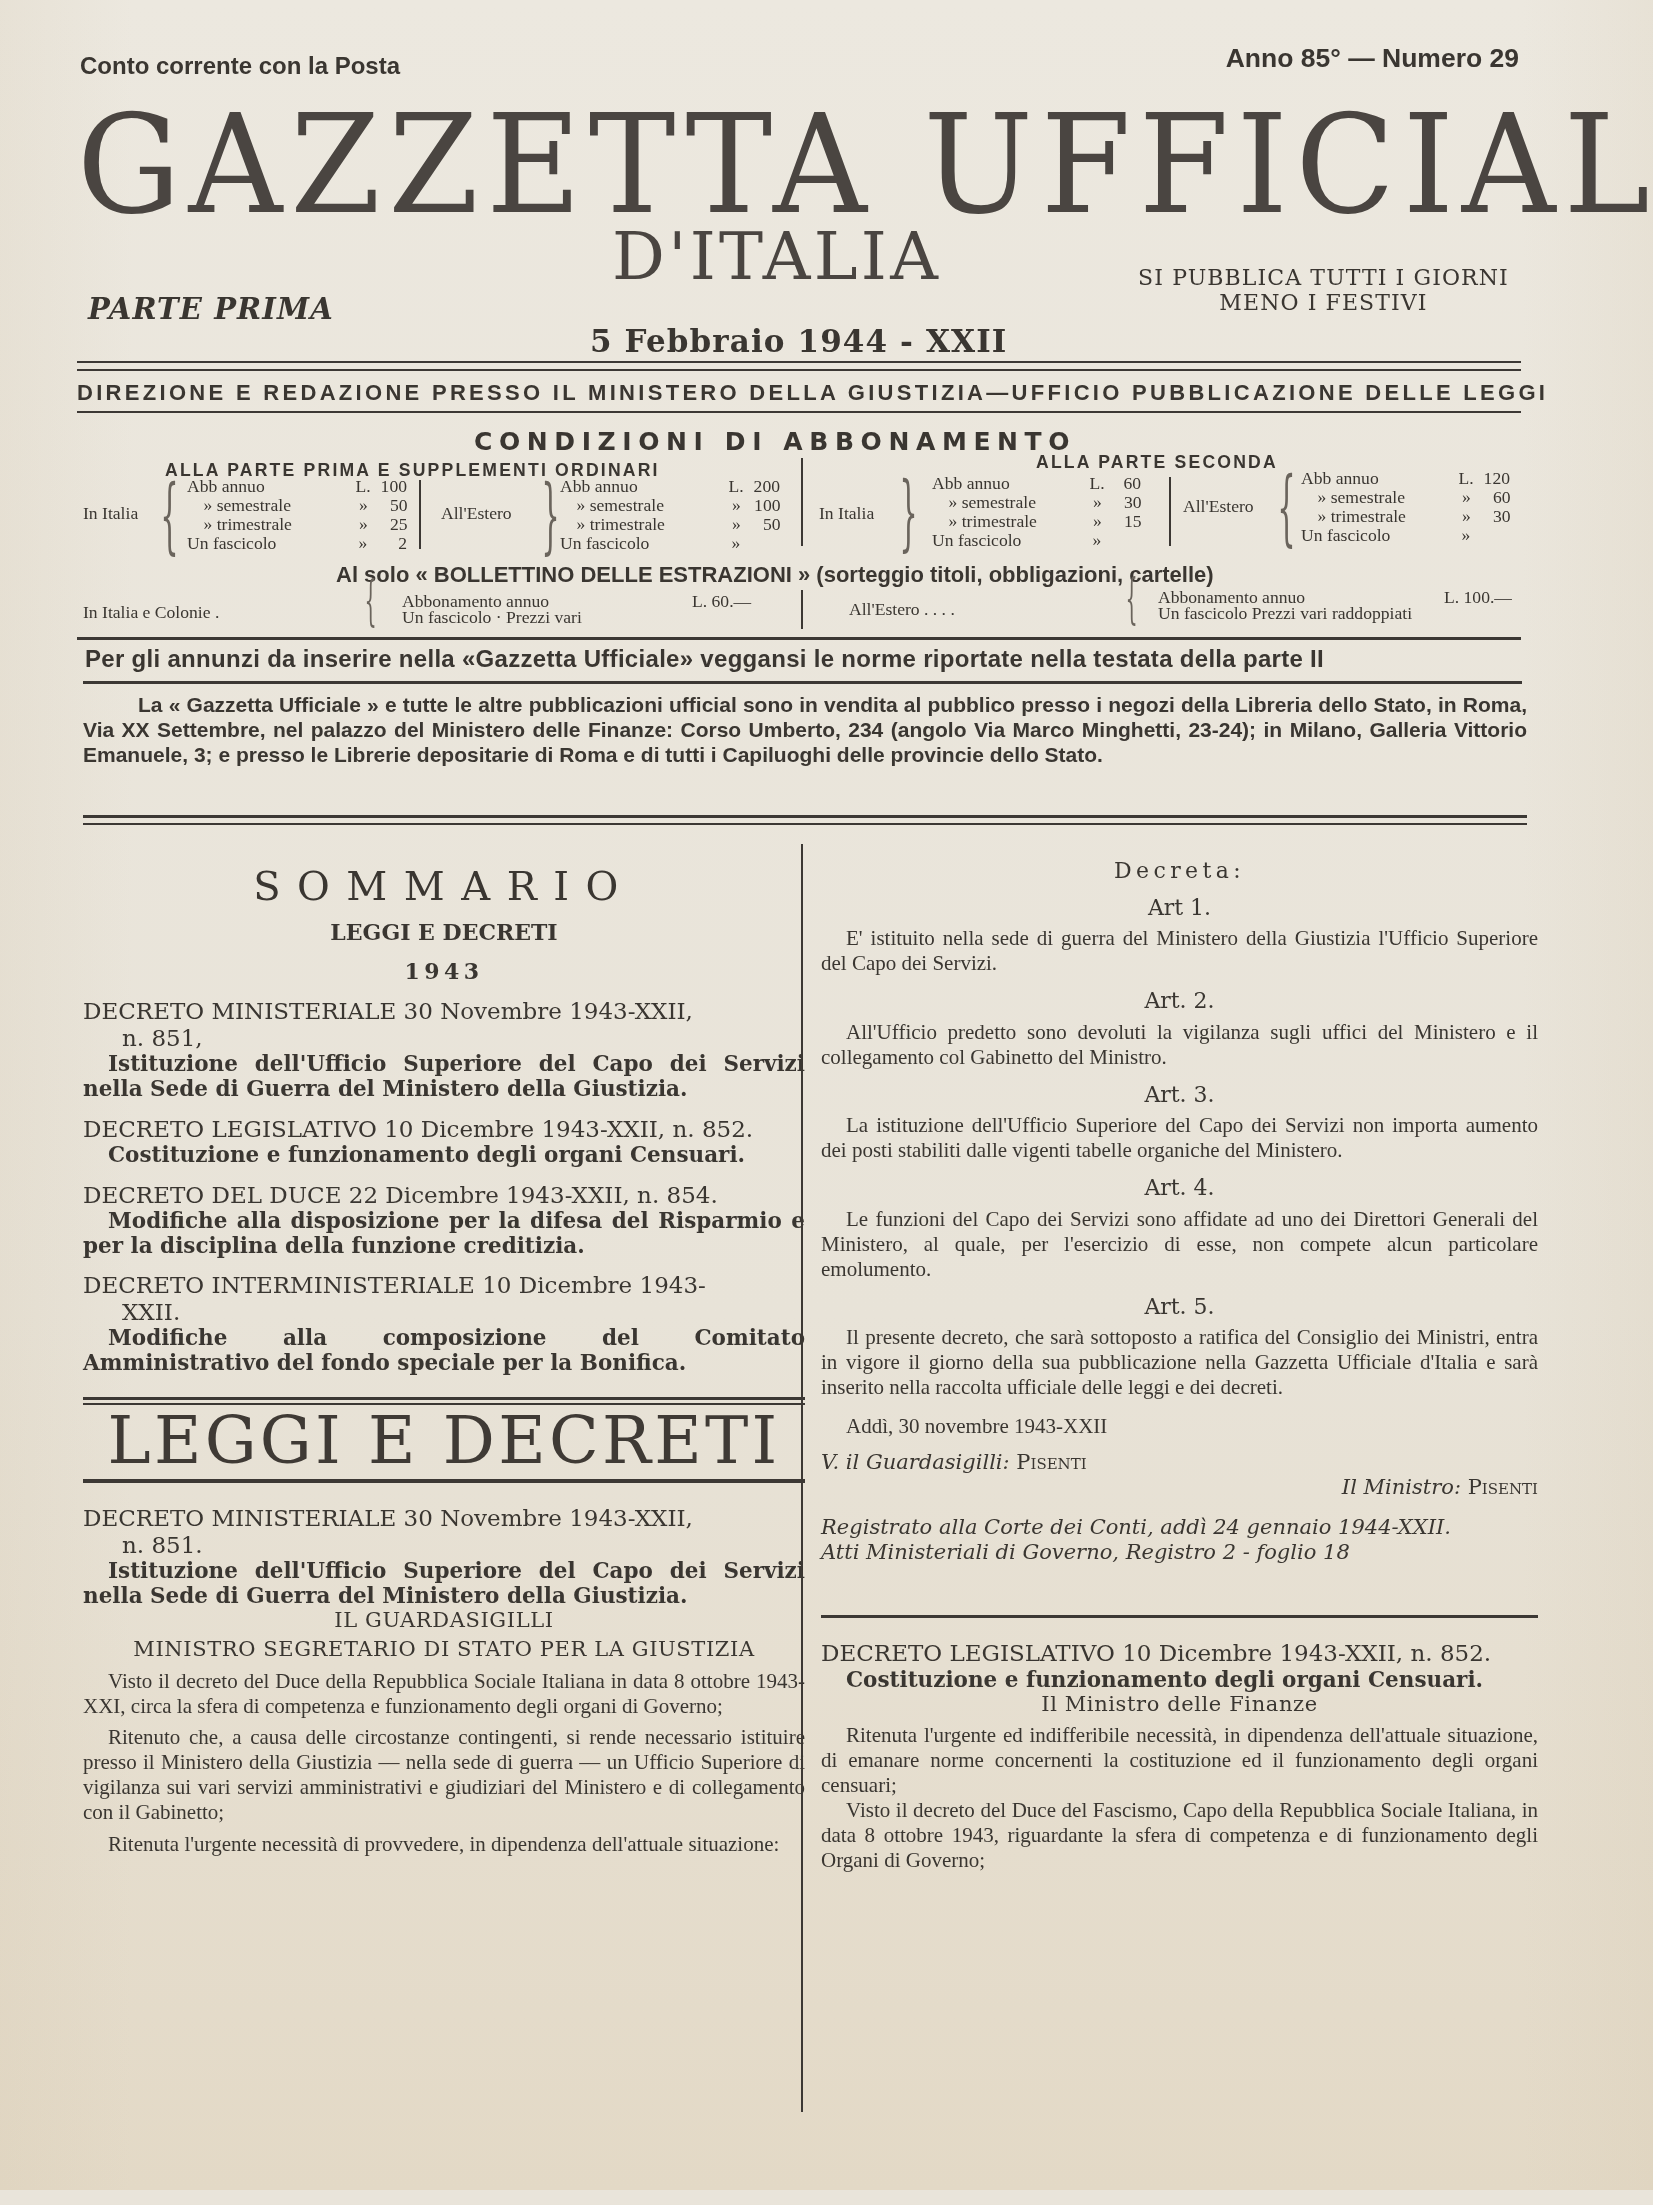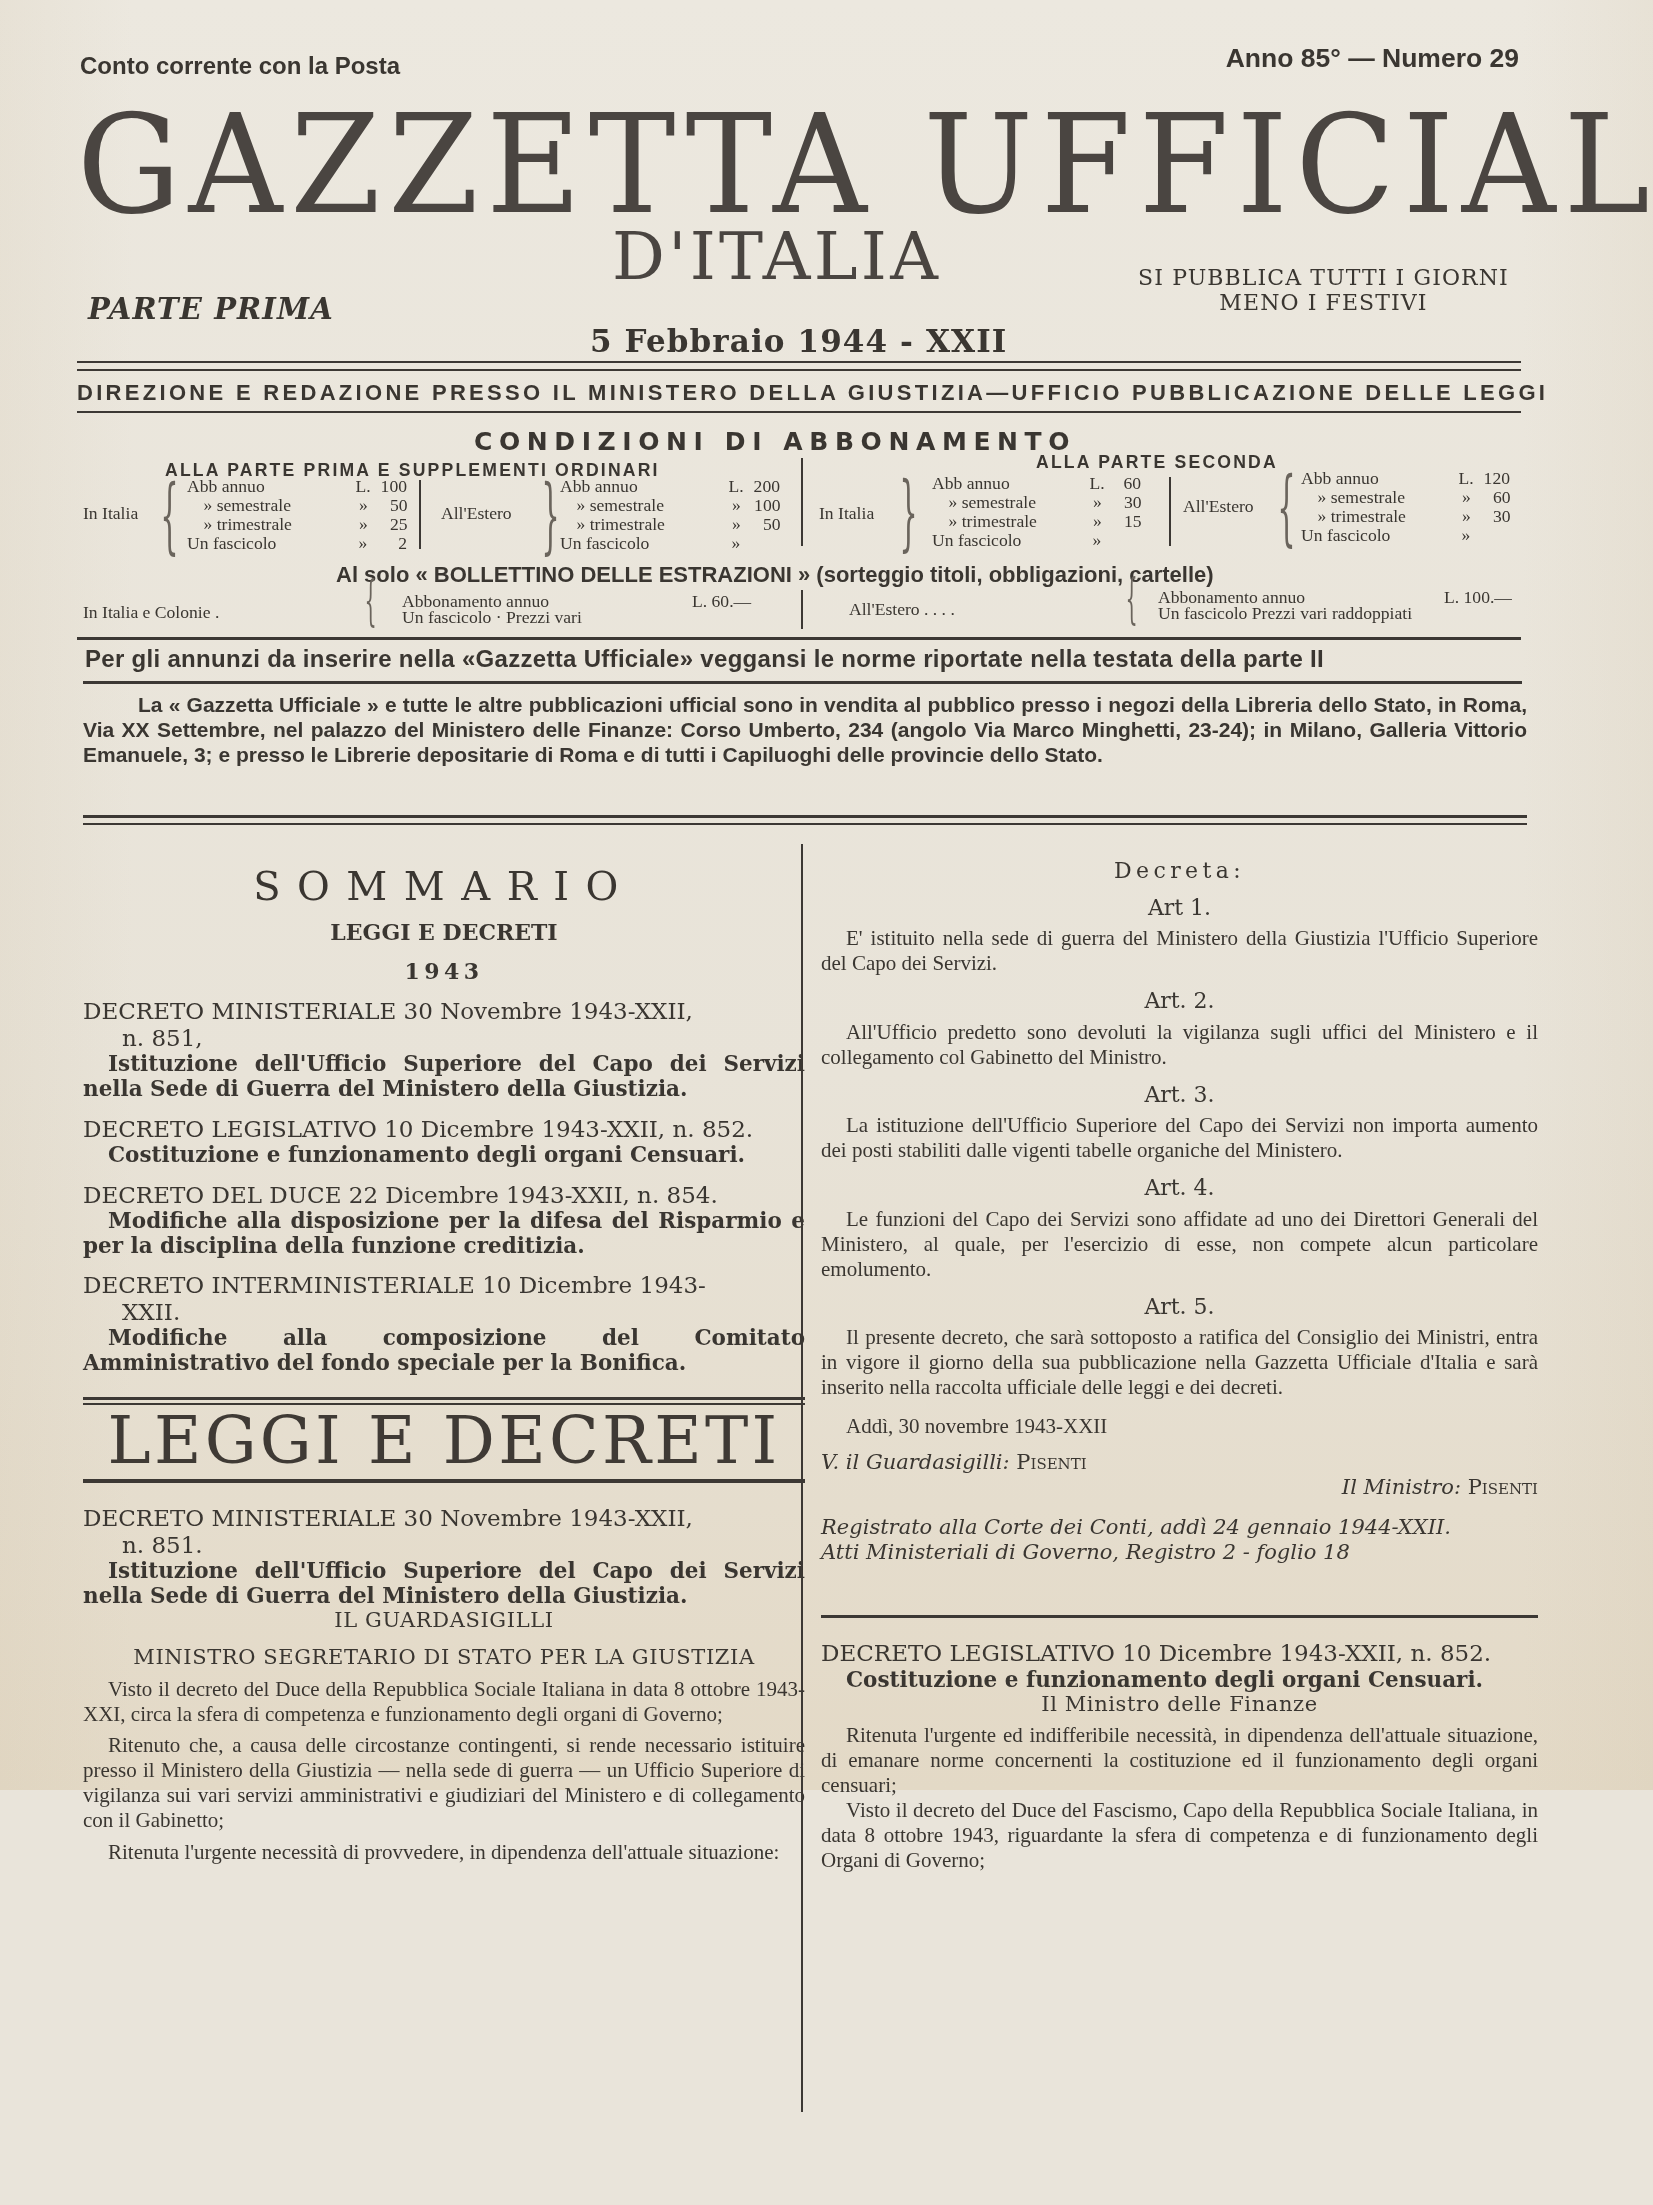--- a/index.html
+++ b/index.html
@@ -4,21 +4,21 @@
 <style>
   html, body { margin: 0; padding: 0; }
   body {
     width: 1654px; height: 2205px;
     background: #e9e4da;
     color: #3a3631;
     font-family: "DejaVu Serif", serif;
     position: relative; overflow: hidden;
   }
   .page {
-    position: absolute; left: 0; top: 0; width: 1654px; height: 1790px;
+    position: absolute; left: 0; top: 0; width: 1654px; height: 2190px;
     background:
       linear-gradient(90deg, rgba(210,196,170,0.18) 0%, rgba(255,255,255,0) 8%, rgba(255,255,255,0) 92%, rgba(210,196,170,0.18) 100%),
       linear-gradient(180deg, #ece8df 0%, #e8e3d8 60%, #e3d9c6 100%);
   }
   .abs { position: absolute; }
   .sans { font-family: "DejaVu Sans", sans-serif; }
   .cond { font-family: "Liberation Sans", sans-serif; }
   .serif { font-family: "Liberation Serif", serif; }
 
   
@@ -280,21 +280,21 @@
     <div class="big-head-wrap">
       <div class="dbl-rule"></div>
       <div class="big-head">LEGGI E DECRETI</div>
       <div class="thick-rule"></div>
     </div>
 
     <div>
       <div class="entry-title" style="margin-top:22px"><span>DECRETO MINISTERIALE 30 Novembre 1943-XXII,</span><span class="num">n. 851.</span></div>
       <div class="entry-desc">Istituzione dell'Ufficio Superiore del Capo dei Servizi nella Sede di Guerra del Ministero della Giustizia.</div>
       <div class="center-head">IL GUARDASIGILLI</div>
-      <div class="center-head" style="margin-top:12px">MINISTRO SEGRETARIO DI STATO PER LA GIUSTIZIA</div>
+      <div class="center-head" style="margin-top:4px">MINISTRO SEGRETARIO DI STATO PER LA GIUSTIZIA</div>
       <div class="para">Visto il decreto del Duce della Repubblica Sociale Italiana in data 8 ottobre 1943-XXI, circa la sfera di competenza e funzionamento degli organi di Governo;</div>
       <div class="para">Ritenuto che, a causa delle circostanze contingenti, si rende necessario istituire presso il Ministero della Giustizia — nella sede di guerra — un Ufficio Superiore di vigilanza sui vari servizi amministrativi e giudiziari del Ministero e di collegamento con il Gabinetto;</div>
       <div class="para">Ritenuta l'urgente necessità di provvedere, in dipendenza dell'attuale situazione:</div>
     </div>
   </div>
 
   <div class="col col-right">
     <div class="decreta">Decreta:</div>
 
     <div>

